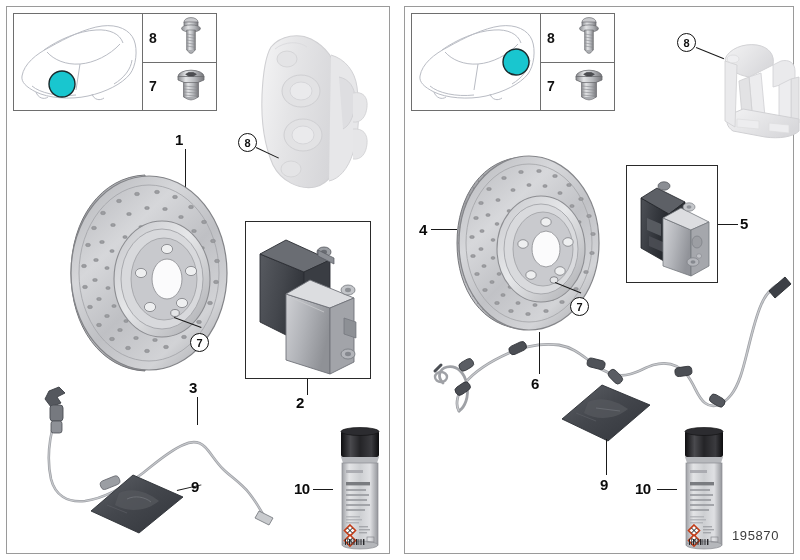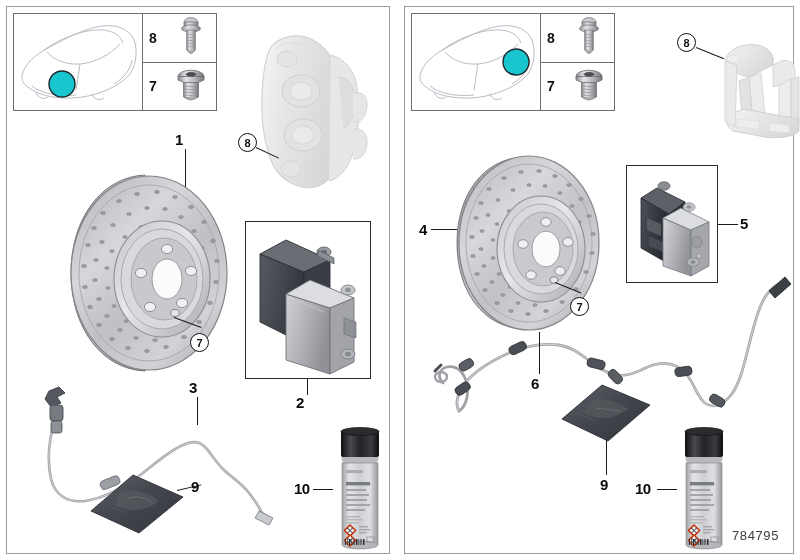--- a/index.html
+++ b/index.html
@@ -879,18 +879,18 @@
               <rect x="27.5" y="114" width="1" height="6"></rect>
             <rect x="30" y="114" width="1.4" height="6"></rect>
           </g>
         </svg>
       </div>
       <div class="leader h" style="left:252px;top:482px;width:20px;"></div>
       <div class="cnum" style="left:230px;top:474px;">
         <span>10</span>
       </div>
 
-      <div class="diagram-id">784795</div>
+      <div class="diagram-id">195870</div>
 
     </div>
   </div>
 
 </div>
 
 </body></html>

